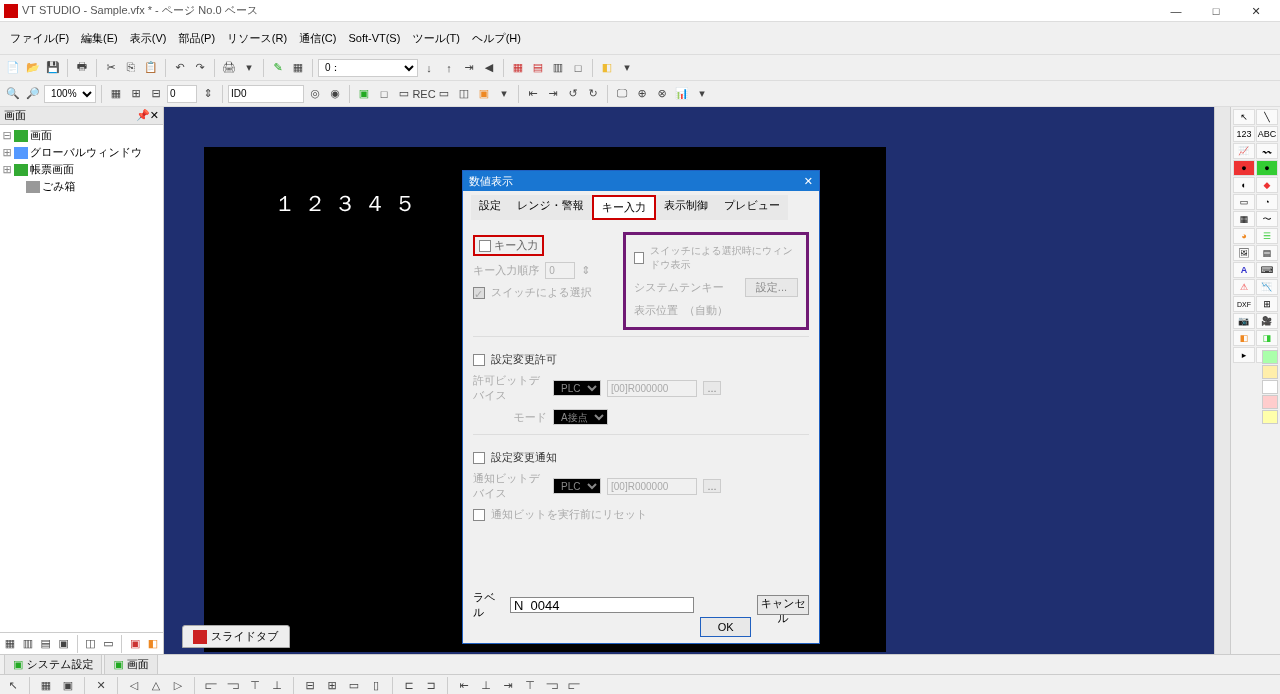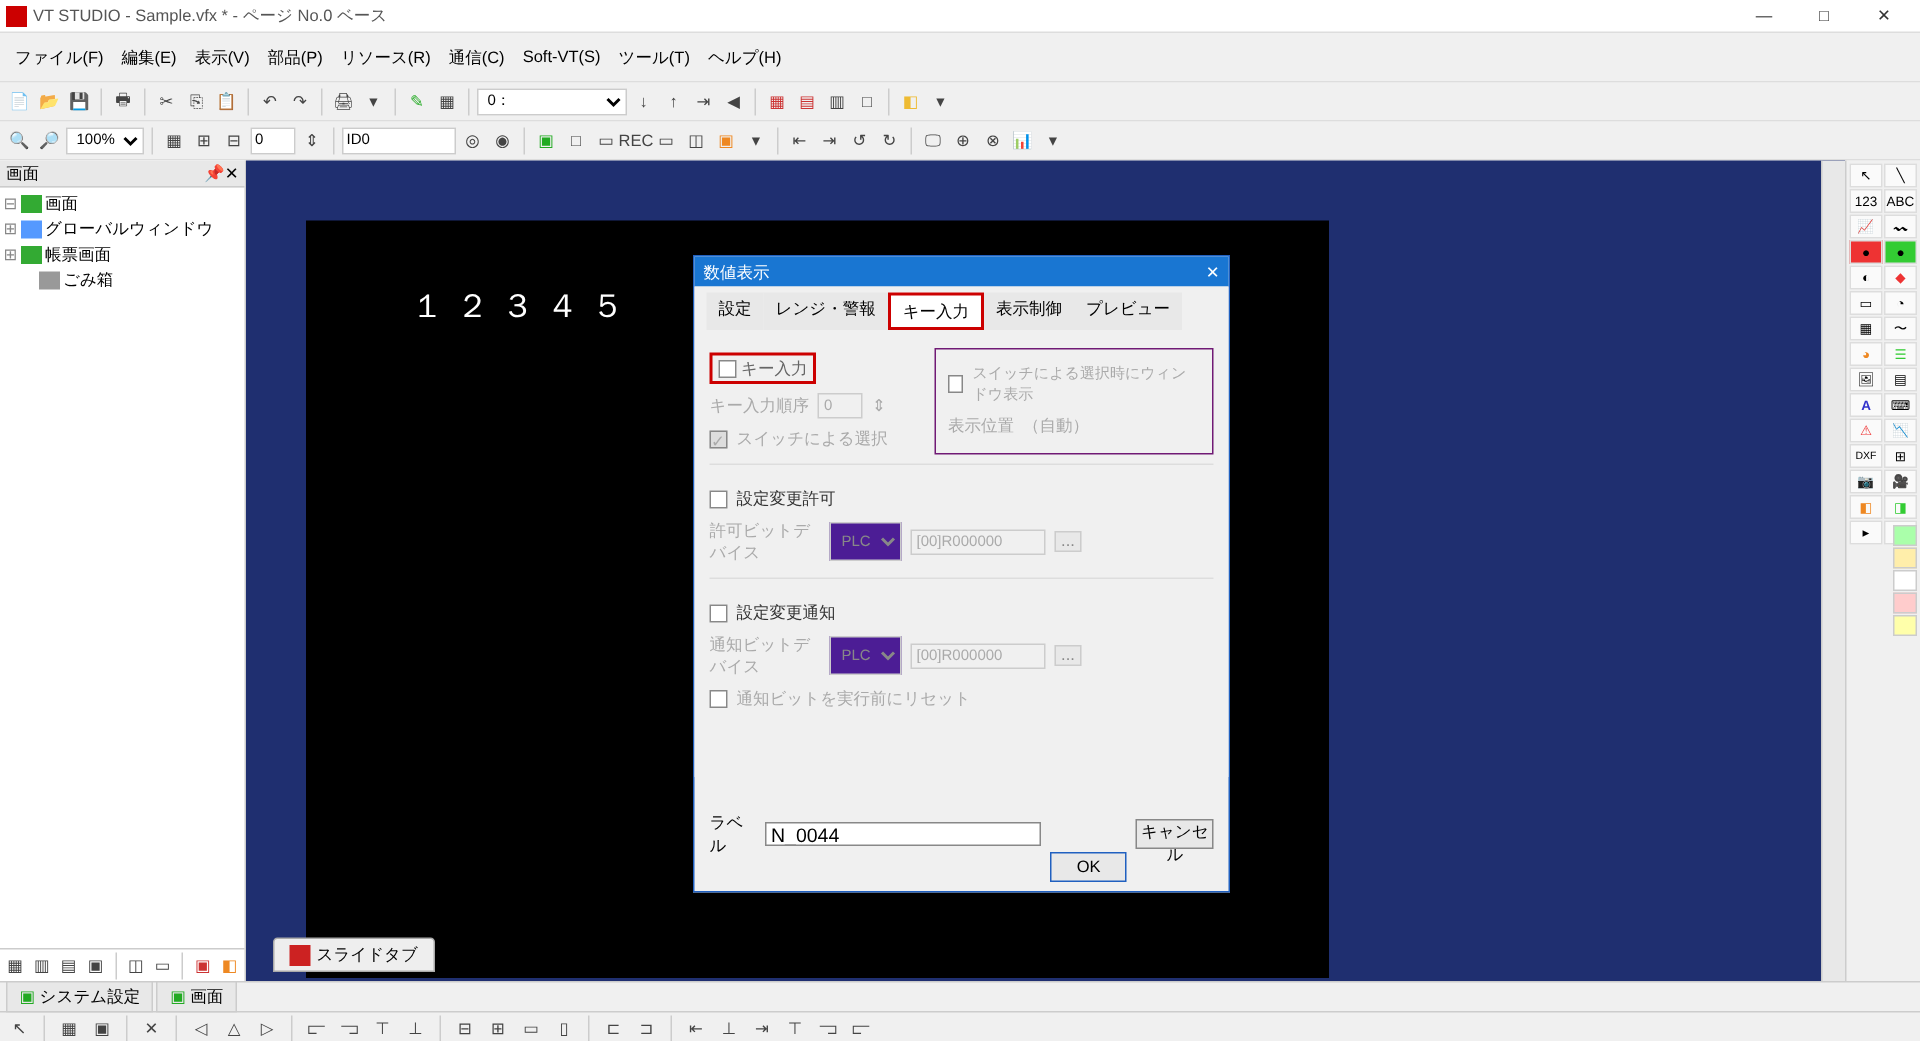--- a/index.html
+++ b/index.html
@@ -71,28 +71,28 @@
 .dlg-tab { padding: 3px 8px; background: #e8e8e8; font-size: 11px; cursor: pointer; }
 .dlg-tab.active { background: #fff; border: 2px solid #c00; border-bottom: none; }
 .dlg-body { padding: 6px 10px; background: #f0f0f0; }
 .dlg-section { padding: 6px 0; }
 .dlg-section.bordered { border-bottom: 1px solid #ddd; margin-bottom: 6px; }
 .dlg-row { display: flex; align-items: center; gap: 6px; padding: 3px 0; font-size: 11px; color: #666; }
 .dlg-row.disabled { color: #aaa; }
 .dlg-check { width: 12px; height: 12px; border: 1px solid #888; background: #fff; display: inline-block; }
 .dlg-input { height: 17px; border: 1px solid #ccc; background: #fff; padding: 0 3px; font-size: 10px; }
 .dlg-input.dis { background: #f0f0f0; color: #aaa; }
-.dlg-combo { height: 26px; border: 1px solid #ccc; background: #4c1d95; padding: 0 3px; font-size: 10px; min-width: 40px; color: #888; }
+.dlg-combo { height: 16px; border: 1px solid #ccc; background: #000000; padding: 0 3px; font-size: 10px; min-width: 40px; color: #888; }
 .dlg-btn-sm { padding: 1px 10px; background: #e8e8e8; border: 1px solid #ccc; font-size: 11px; color: #888; }
 .dlg-footer { display: flex; align-items: center; padding: 6px 10px; gap: 6px; }
 .dlg-footer .lbl { font-size: 11px; }
 .dlg-footer input { flex: 1; height: 16px; border: 1px solid #888; padding: 0 3px; font-size: 13px; }
 .dlg-btn { width: 56px; height: 20px; border: 1px solid #888; background: #e8e8e8; font-size: 11px; }
 .dlg-btn.primary { border: 1px solid #2060c0; margin-top: 44px; }
-.subpanel { border: 1px solid #701a75; padding: 6px 8px; margin-left: 120px; margin-top: -4px; }
+.subpanel { border: 3px solid #701a75; padding: 6px 8px; margin-left: 120px; margin-top: -4px; }
 .red-highlight { border: 2px solid #c00 !important; }
 </style>
 </head>
 <body>
 
 <div class="titlebar">
   <div class="icon"></div>
   <span class="title">VT STUDIO - Sample.vfx * - ページ No.0 ベース</span>
   <div class="wincontrols">
     <div>—</div>
@@ -401,37 +401,46 @@
           <span class="dlg-check" style="background:#ddd">✓</span>
           <span>スイッチによる選択</span>
         </div>
       </div>
       <div class="subpanel" style="margin:0;flex:1">
         <div class="dlg-row disabled">
           <span class="dlg-check"></span>
           <span style="font-size:10px">スイッチによる選択時にウィンドウ表示</span>
         </div>
         <div class="dlg-row disabled">
+          <span>システムテンキー</span>
+          <span style="flex:1"></span>
+          <button class="dlg-btn-sm">設定...</button>
+        </div>
+        <div class="dlg-row disabled">
           <span>表示位置</span>
           <span>（自動）</span>
         </div>
       </div>
     </div>
 
     <div class="dlg-section bordered">
       <div class="dlg-row">
         <span class="dlg-check"></span>
         <span style="color:#333">設定変更許可</span>
       </div>
       <div class="dlg-row disabled">
         <span style="width:74px">許可ビットデバイス</span>
         <select class="dlg-combo"><option>PLC</option></select>
         <input class="dlg-input dis" style="width: 90px;" value="[00]R000000">
         <button class="dlg-btn-sm" style="width:18px;padding:0">...</button>
       </div>
+      <div class="dlg-row disabled">
+        <span style="width:74px;text-align:right">モード</span>
+        <select class="dlg-combo"><option>A接点</option></select>
+      </div>
     </div>
 
     <div class="dlg-section">
       <div class="dlg-row">
         <span class="dlg-check"></span>
         <span style="color:#333">設定変更通知</span>
       </div>
       <div class="dlg-row disabled">
         <span style="width:74px">通知ビットデバイス</span>
         <select class="dlg-combo"><option>PLC</option></select>

